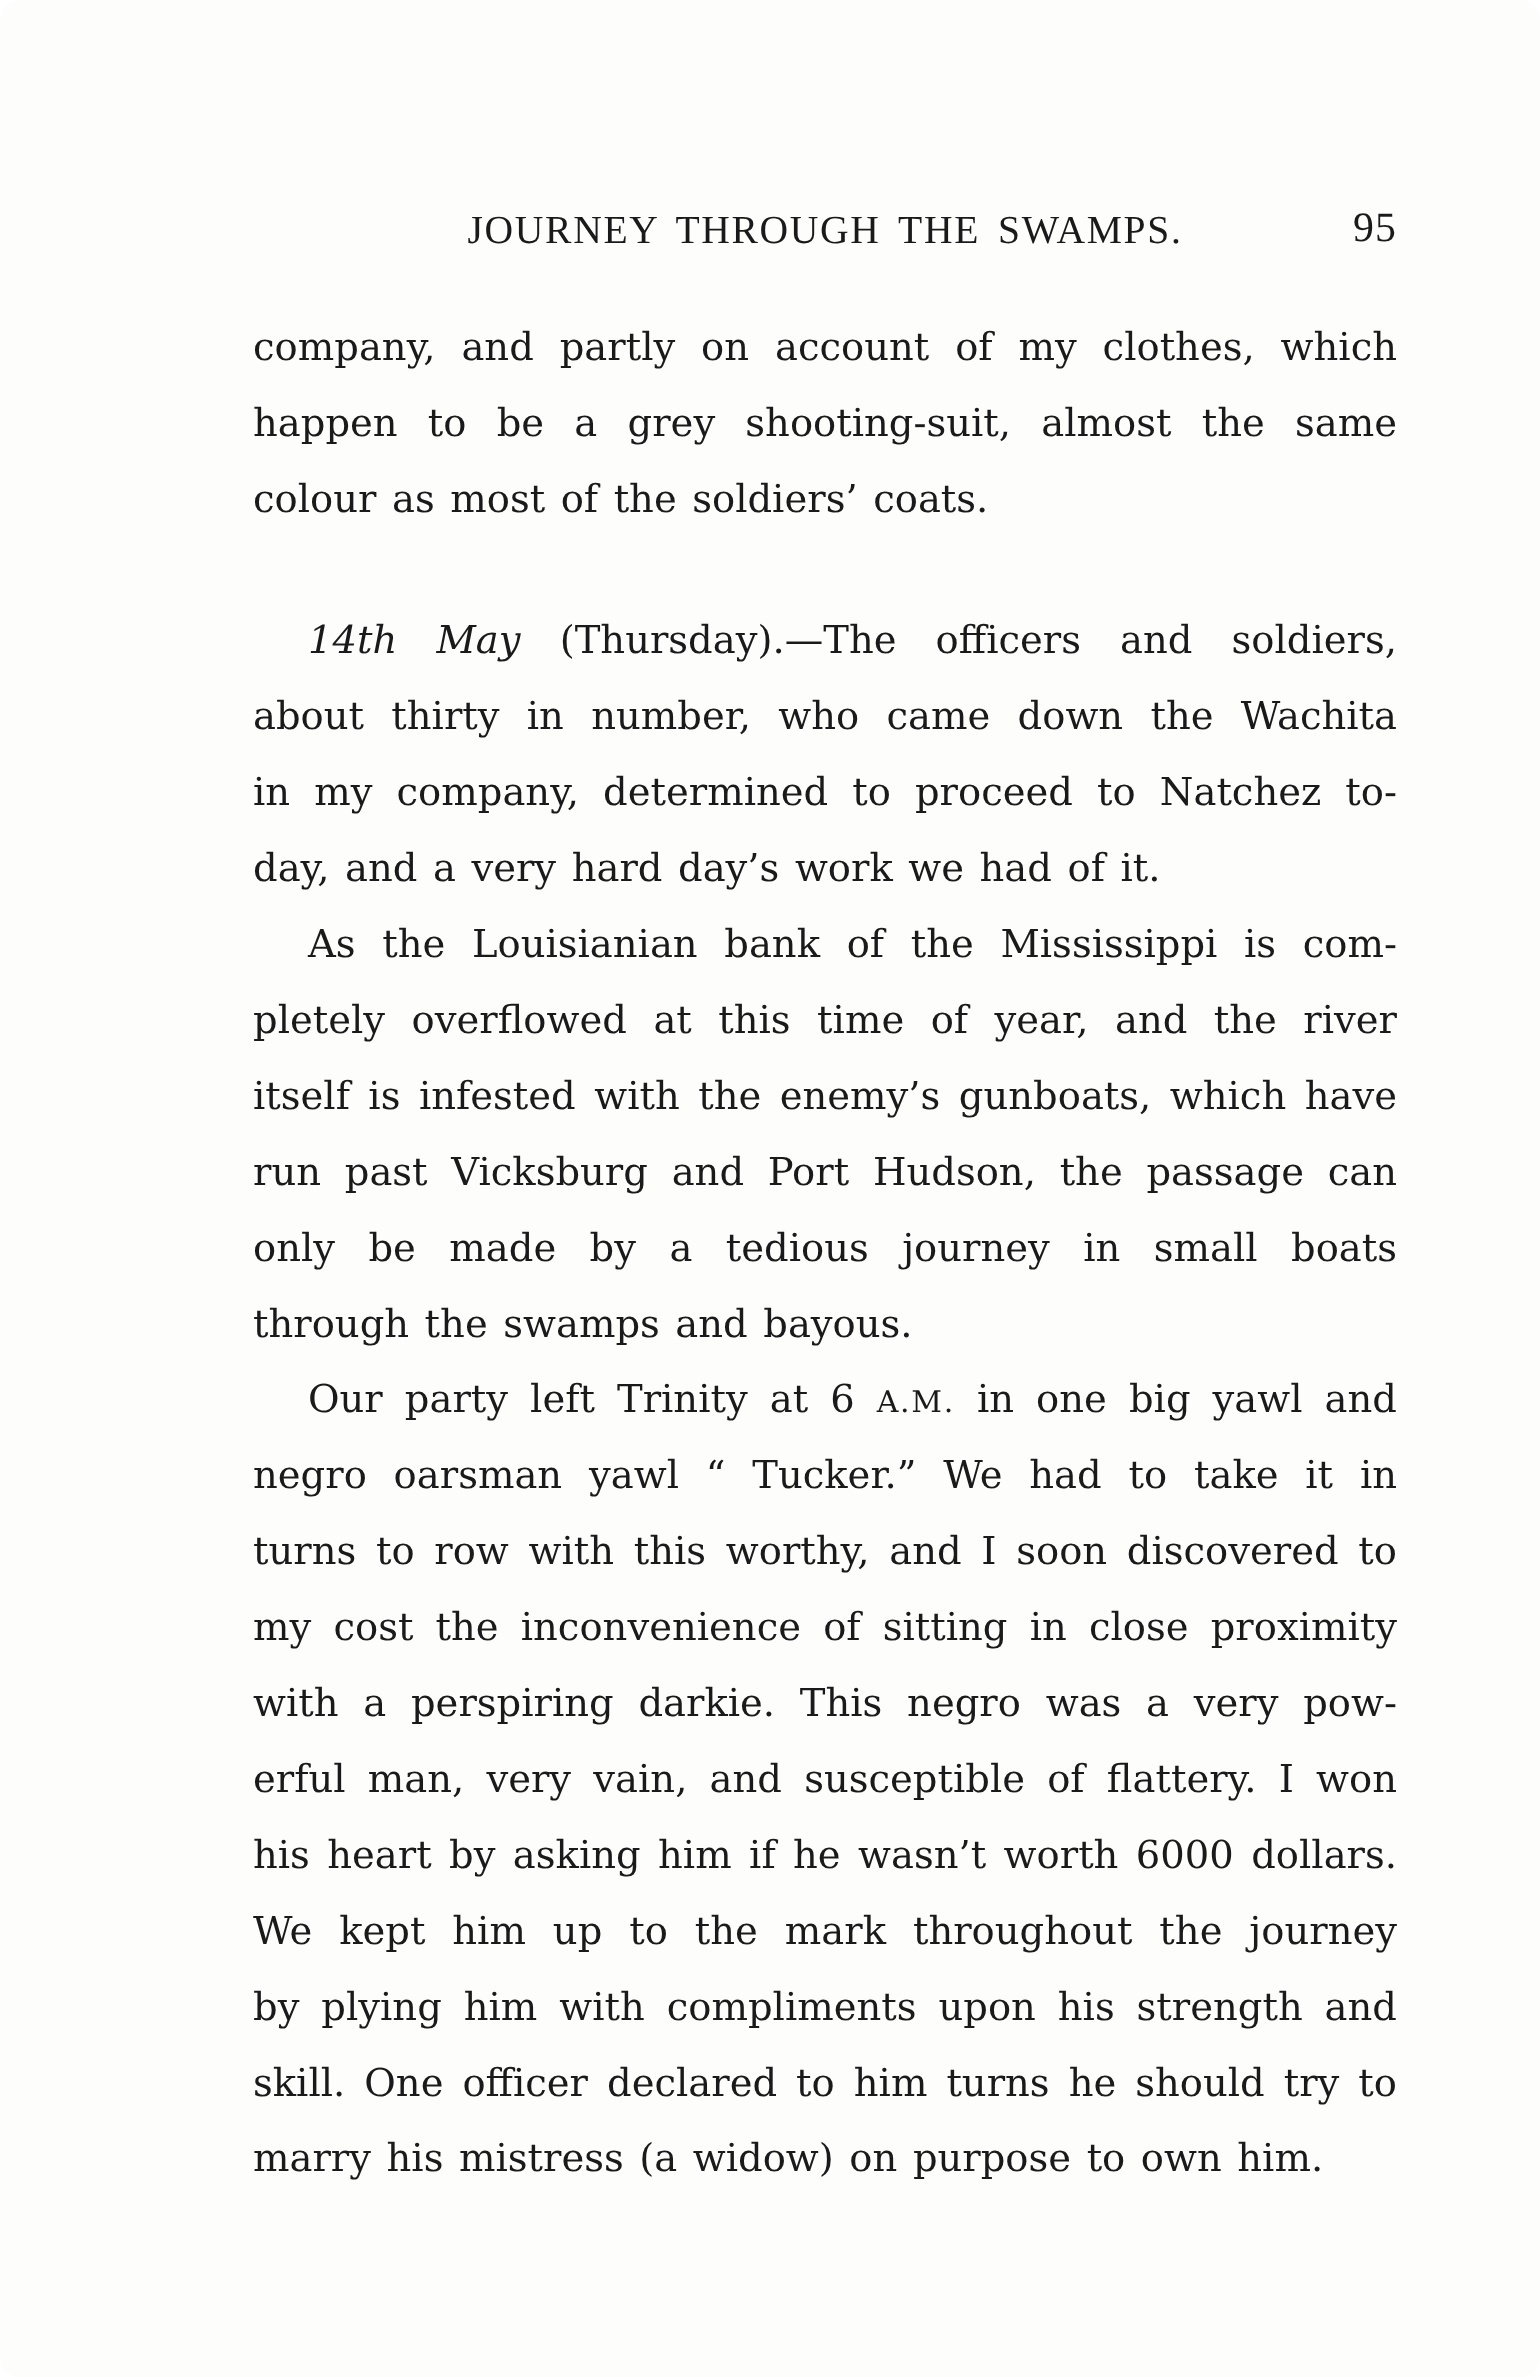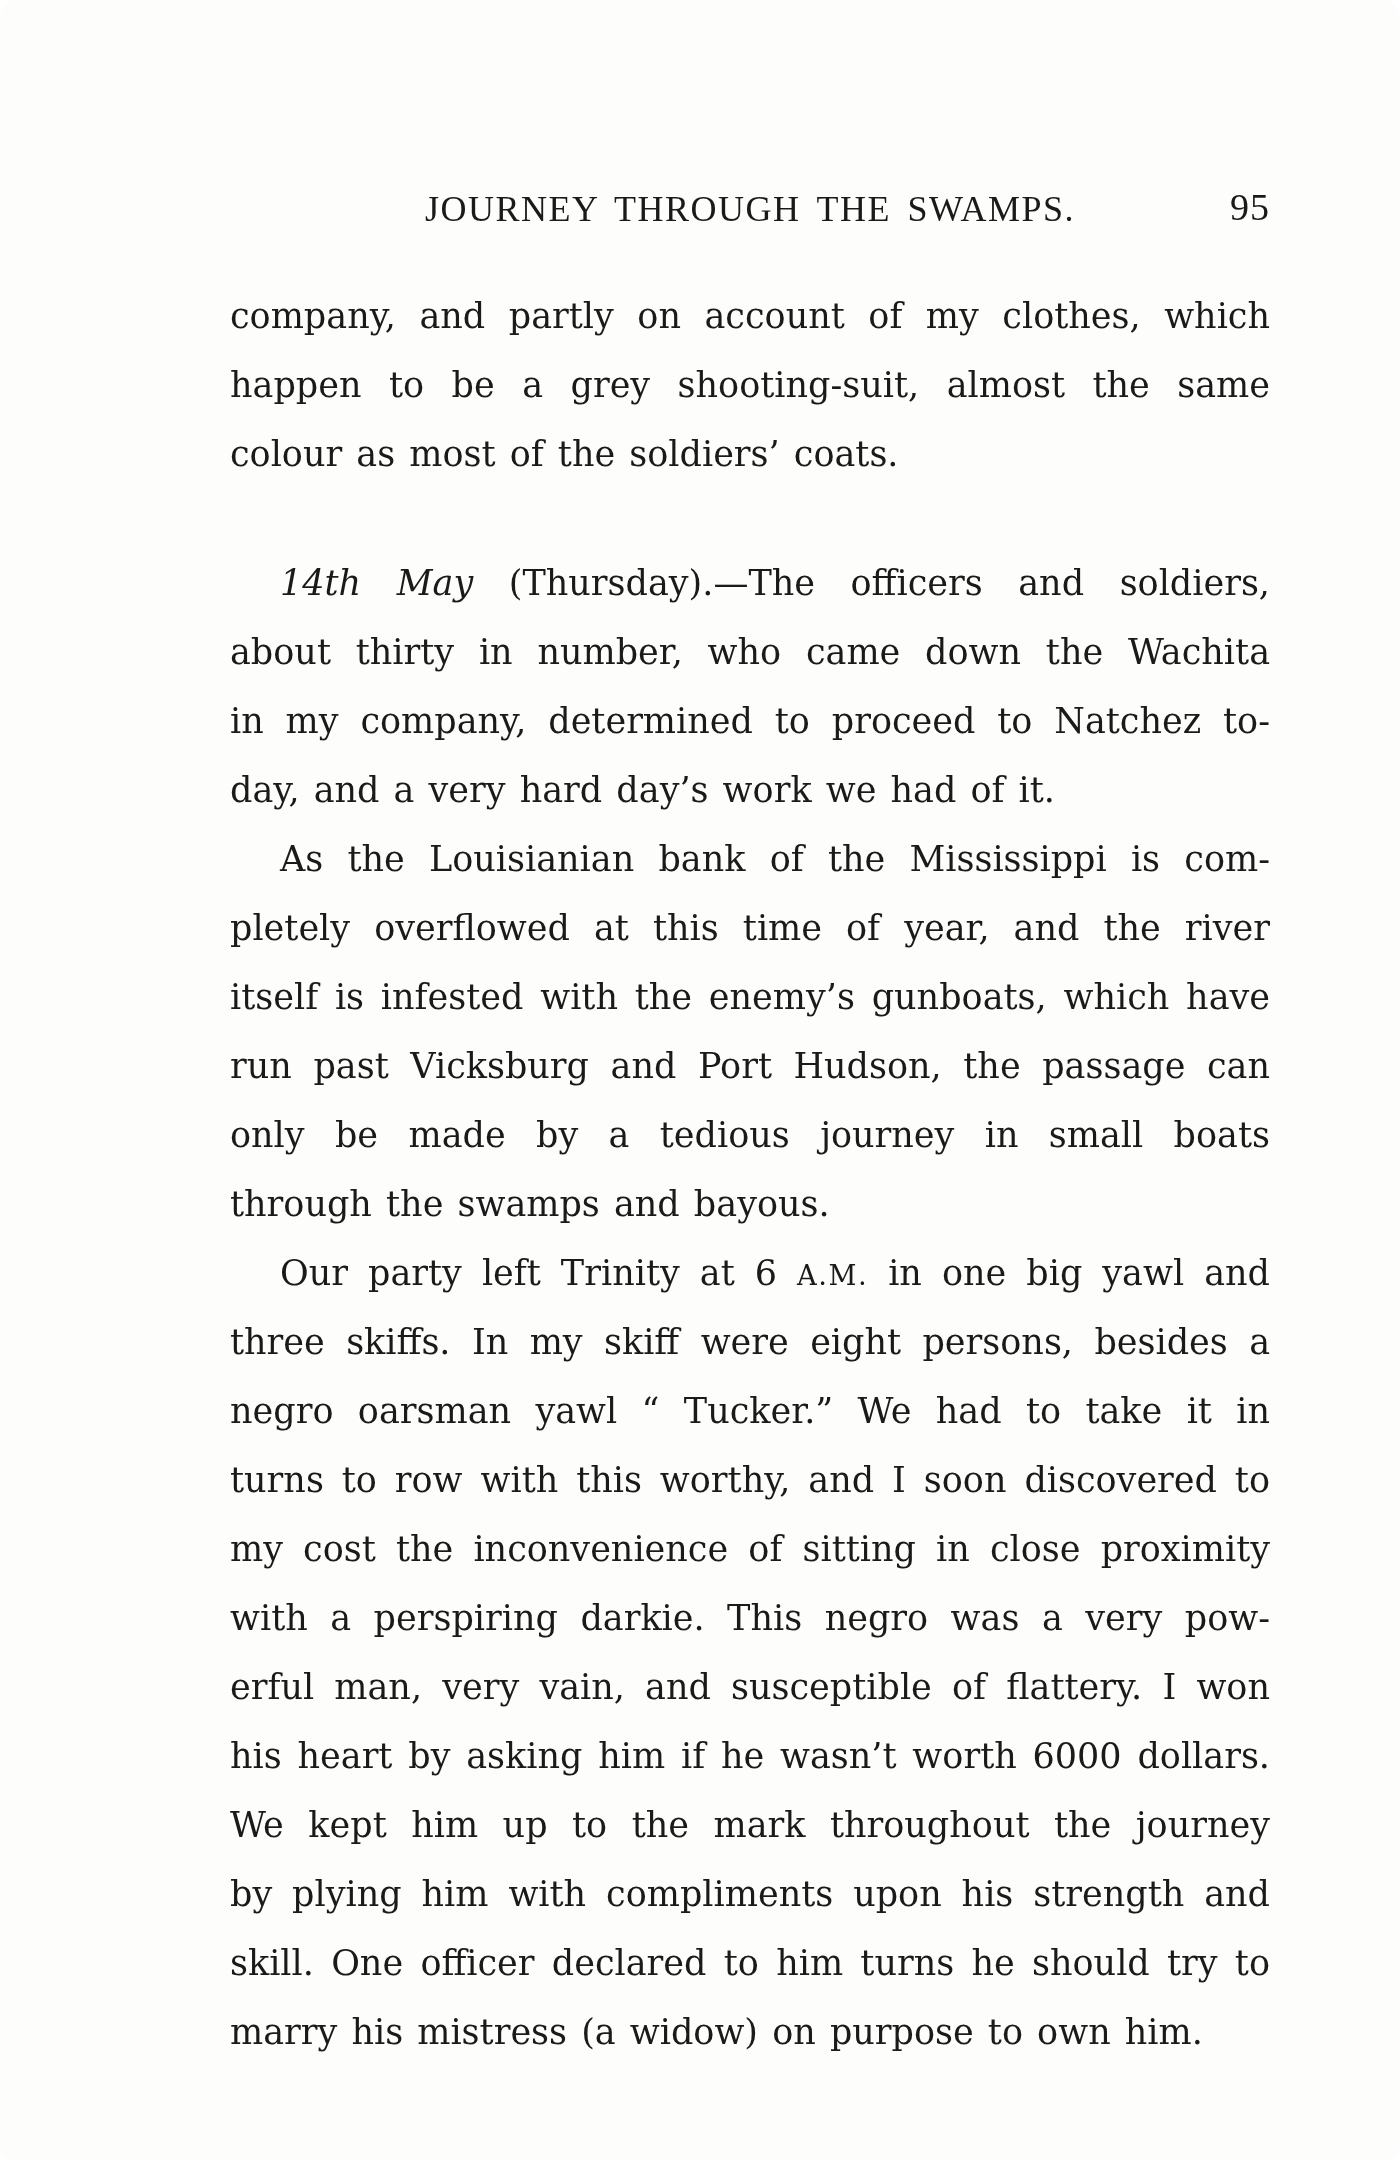--- a/index.html
+++ b/index.html
@@ -99,21 +99,20 @@
       <div class="para">
         <div class="line just indent"><span class="">As the Louisianian bank of the Mississippi is com-</span></div>
         <div class="line just"><span class="">pletely overflowed at this time of year, and the river</span></div>
         <div class="line just"><span class="">itself is infested with the enemy’s gunboats, which have</span></div>
         <div class="line just"><span class="">run past Vicksburg and Port Hudson, the passage can</span></div>
         <div class="line just"><span class="">only be made by a tedious journey in small boats</span></div>
         <div class="line flush"><span class="">through the swamps and bayous.</span></div>
       </div>
       <div class="para">
         <div class="line just indent"><span class="">Our party left Trinity at 6 </span><span class="run-smallcaps">A.M.</span><span class=""> in one big yawl and</span></div>
-        <div class="line just"><span class="">three skiffs.  In my skiff were eight persons, besides a</span></div>
         <div class="line just"><span class="">negro oarsman yawl “ Tucker.”  We had to take it in</span></div>
         <div class="line just"><span class="">turns to row with this worthy, and I soon discovered to</span></div>
         <div class="line just"><span class="">my cost the inconvenience of sitting in close proximity</span></div>
         <div class="line just"><span class="">with a perspiring darkie.  This negro was a very pow-</span></div>
         <div class="line just"><span class="">erful man, very vain, and susceptible of flattery.  I won</span></div>
         <div class="line just"><span class="">his heart by asking him if he wasn’t worth 6000 dollars.</span></div>
         <div class="line just"><span class="">We kept him up to the mark throughout the journey</span></div>
         <div class="line just"><span class="">by plying him with compliments upon his strength and</span></div>
         <div class="line just"><span class="">skill.  One officer declared to him turns he should try to</span></div>
         <div class="line flush"><span class="">marry his mistress (a widow) on purpose to own him.</span></div>

